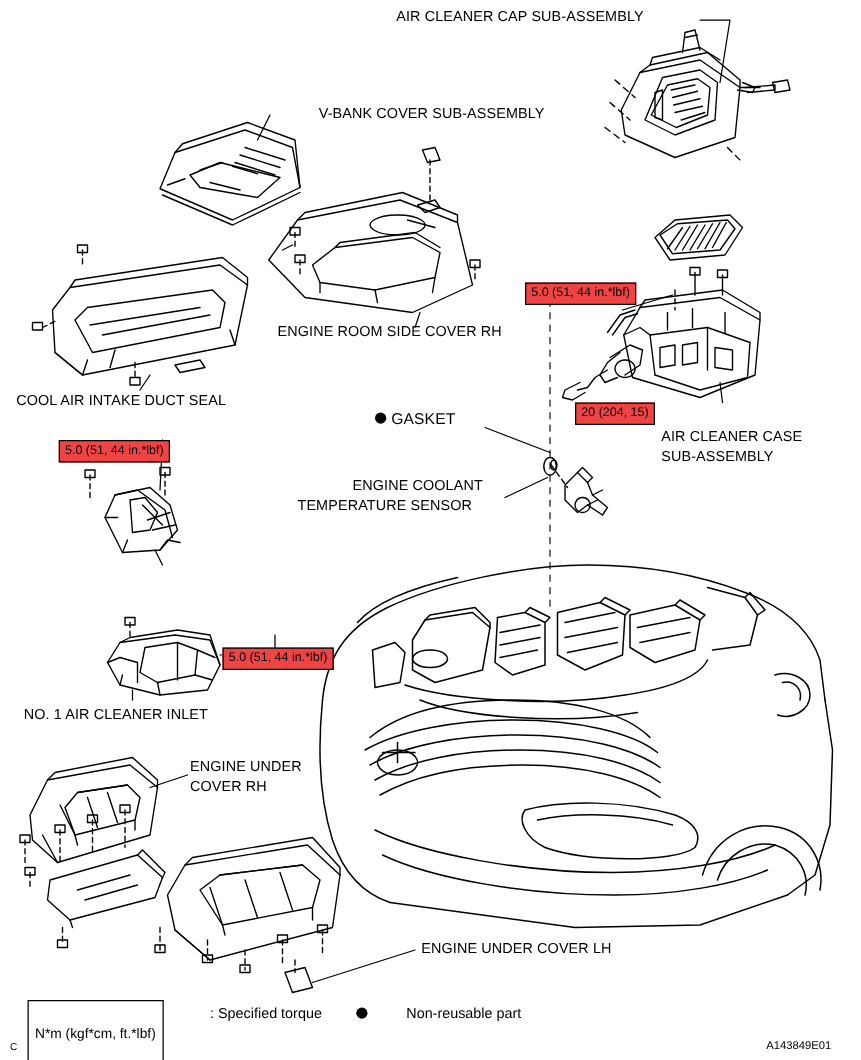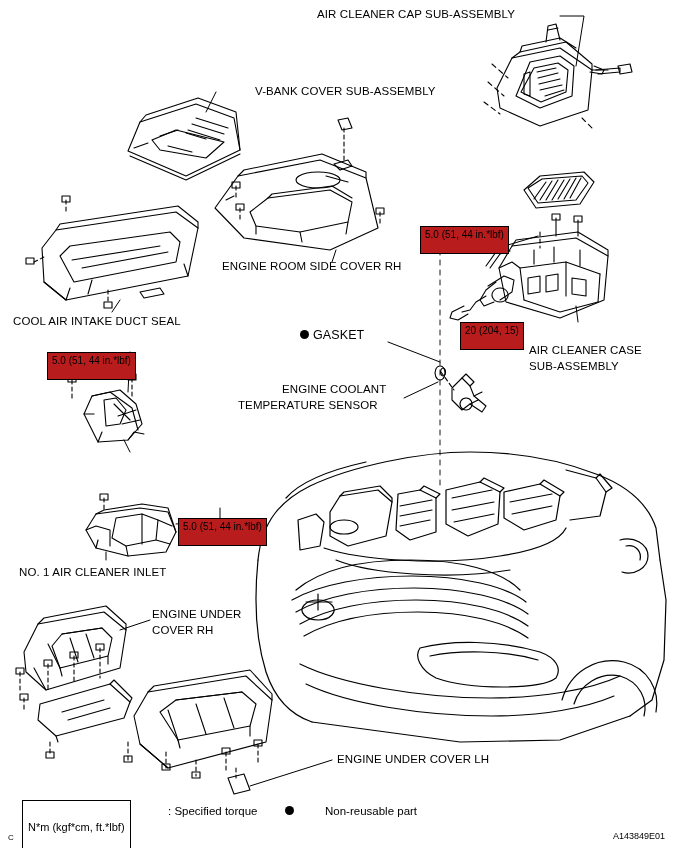--- a/index.html
+++ b/index.html
@@ -26,22 +26,22 @@
     letter-spacing: 0.1px;
     white-space: pre;
   }
   .torque {
     position: absolute;
     font-family: "Liberation Sans", sans-serif;
     font-size: 10px;
     line-height: 12px;
     color: #000000;
     border: 1px solid #000000;
-    padding: 2px 4px 12px 4px;
-    background: #b91c1c;
+    padding: 2px 4px 2px 4px;
+    background: #ef4444;
     white-space: pre;
   }
   .legend-box {
     position: absolute;
     font-family: Liberation Sans, sans-serif;
     font-size: 11px;
     line-height: 13px;
     color: #000000;
     border: 1px solid #000000;
     padding: 20px 5px;

